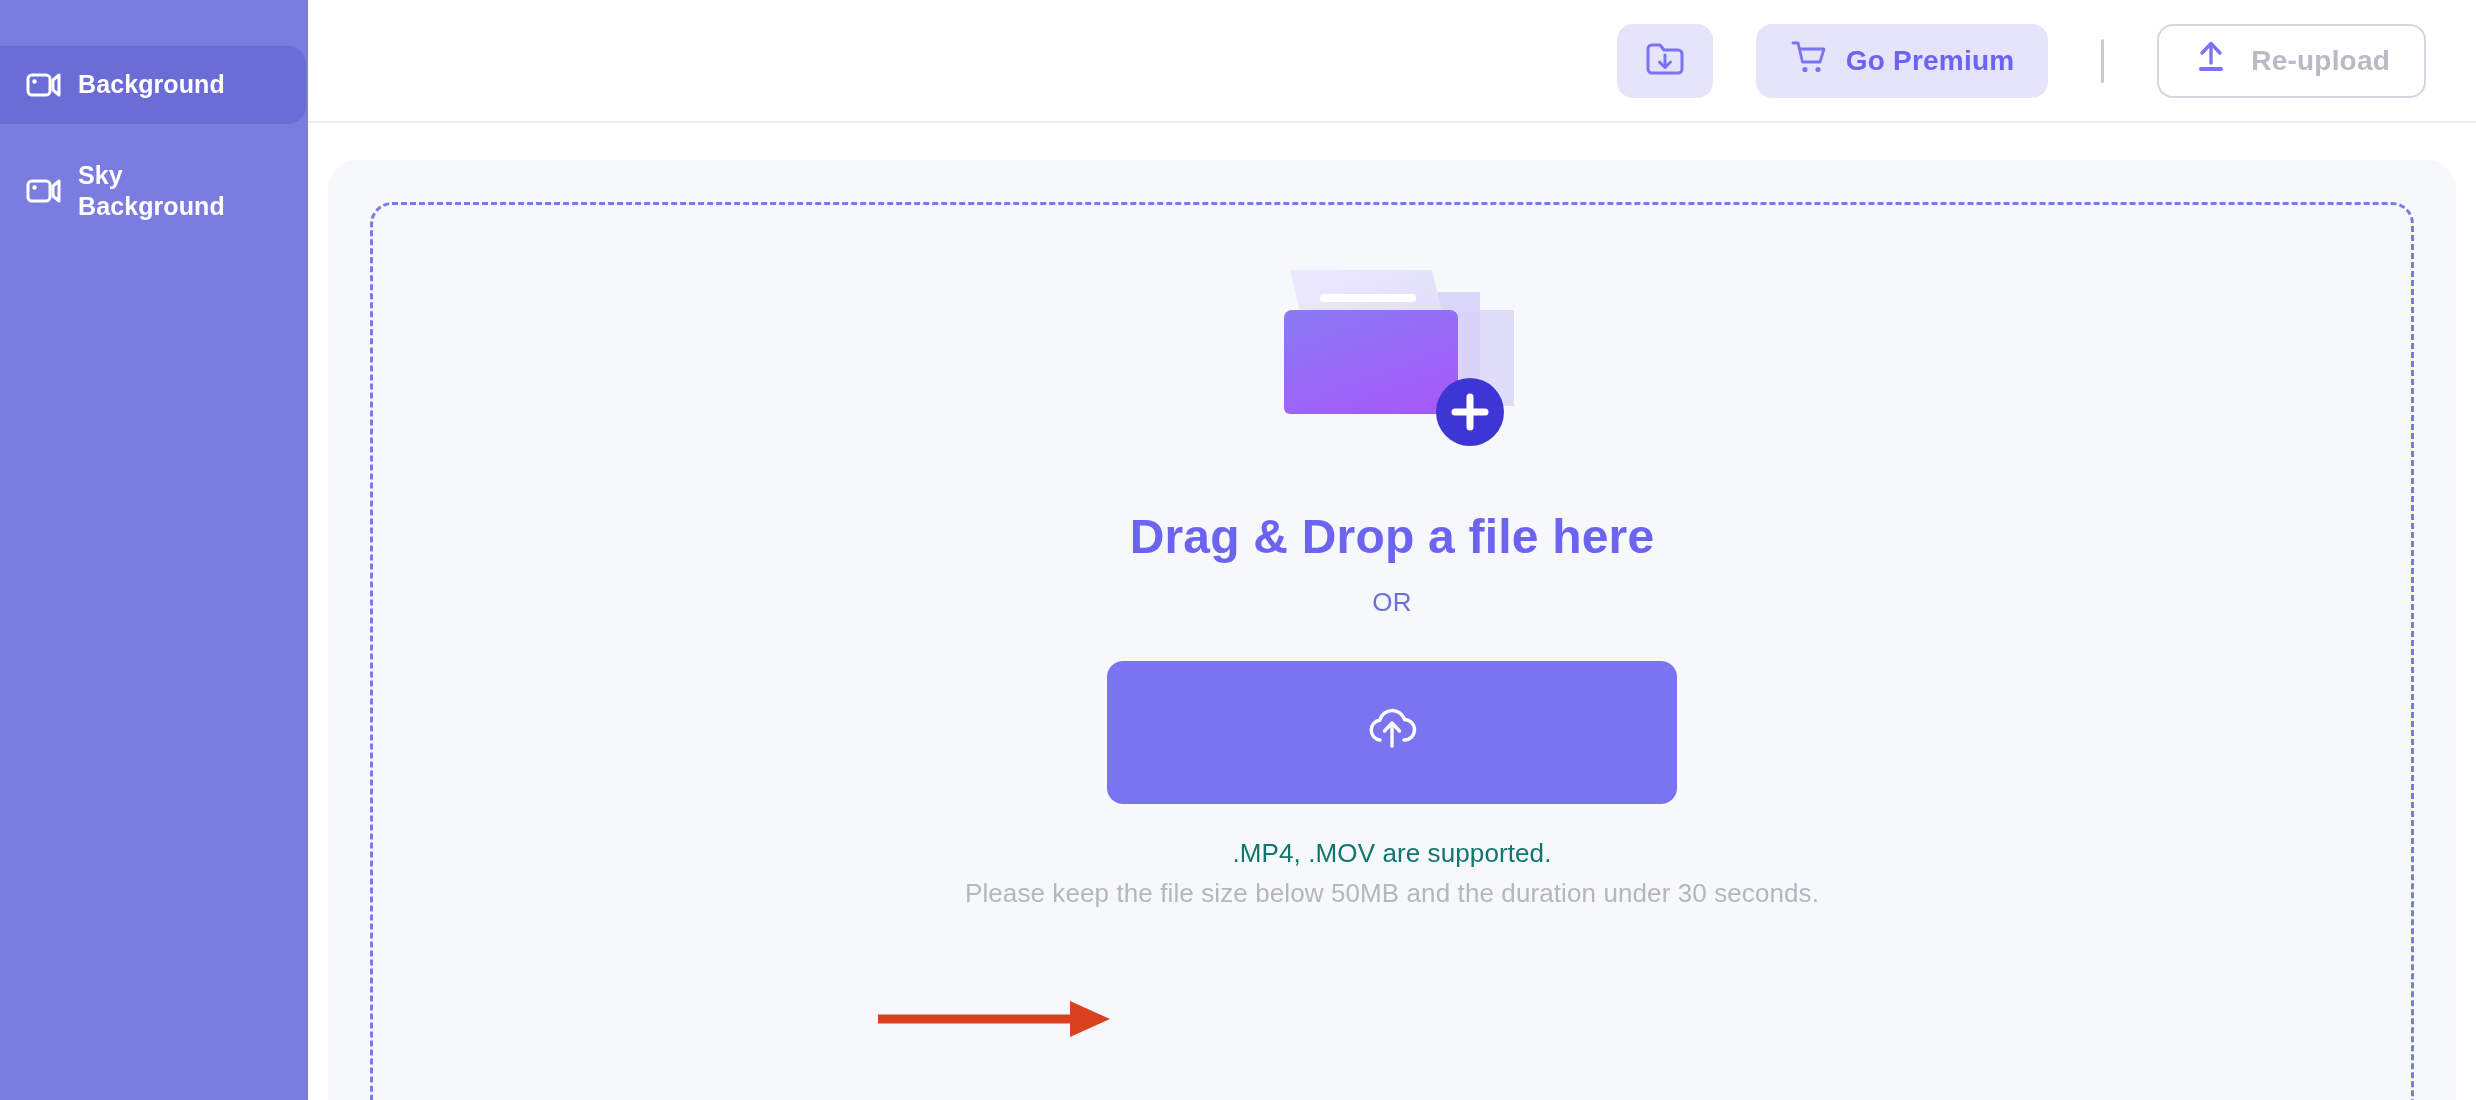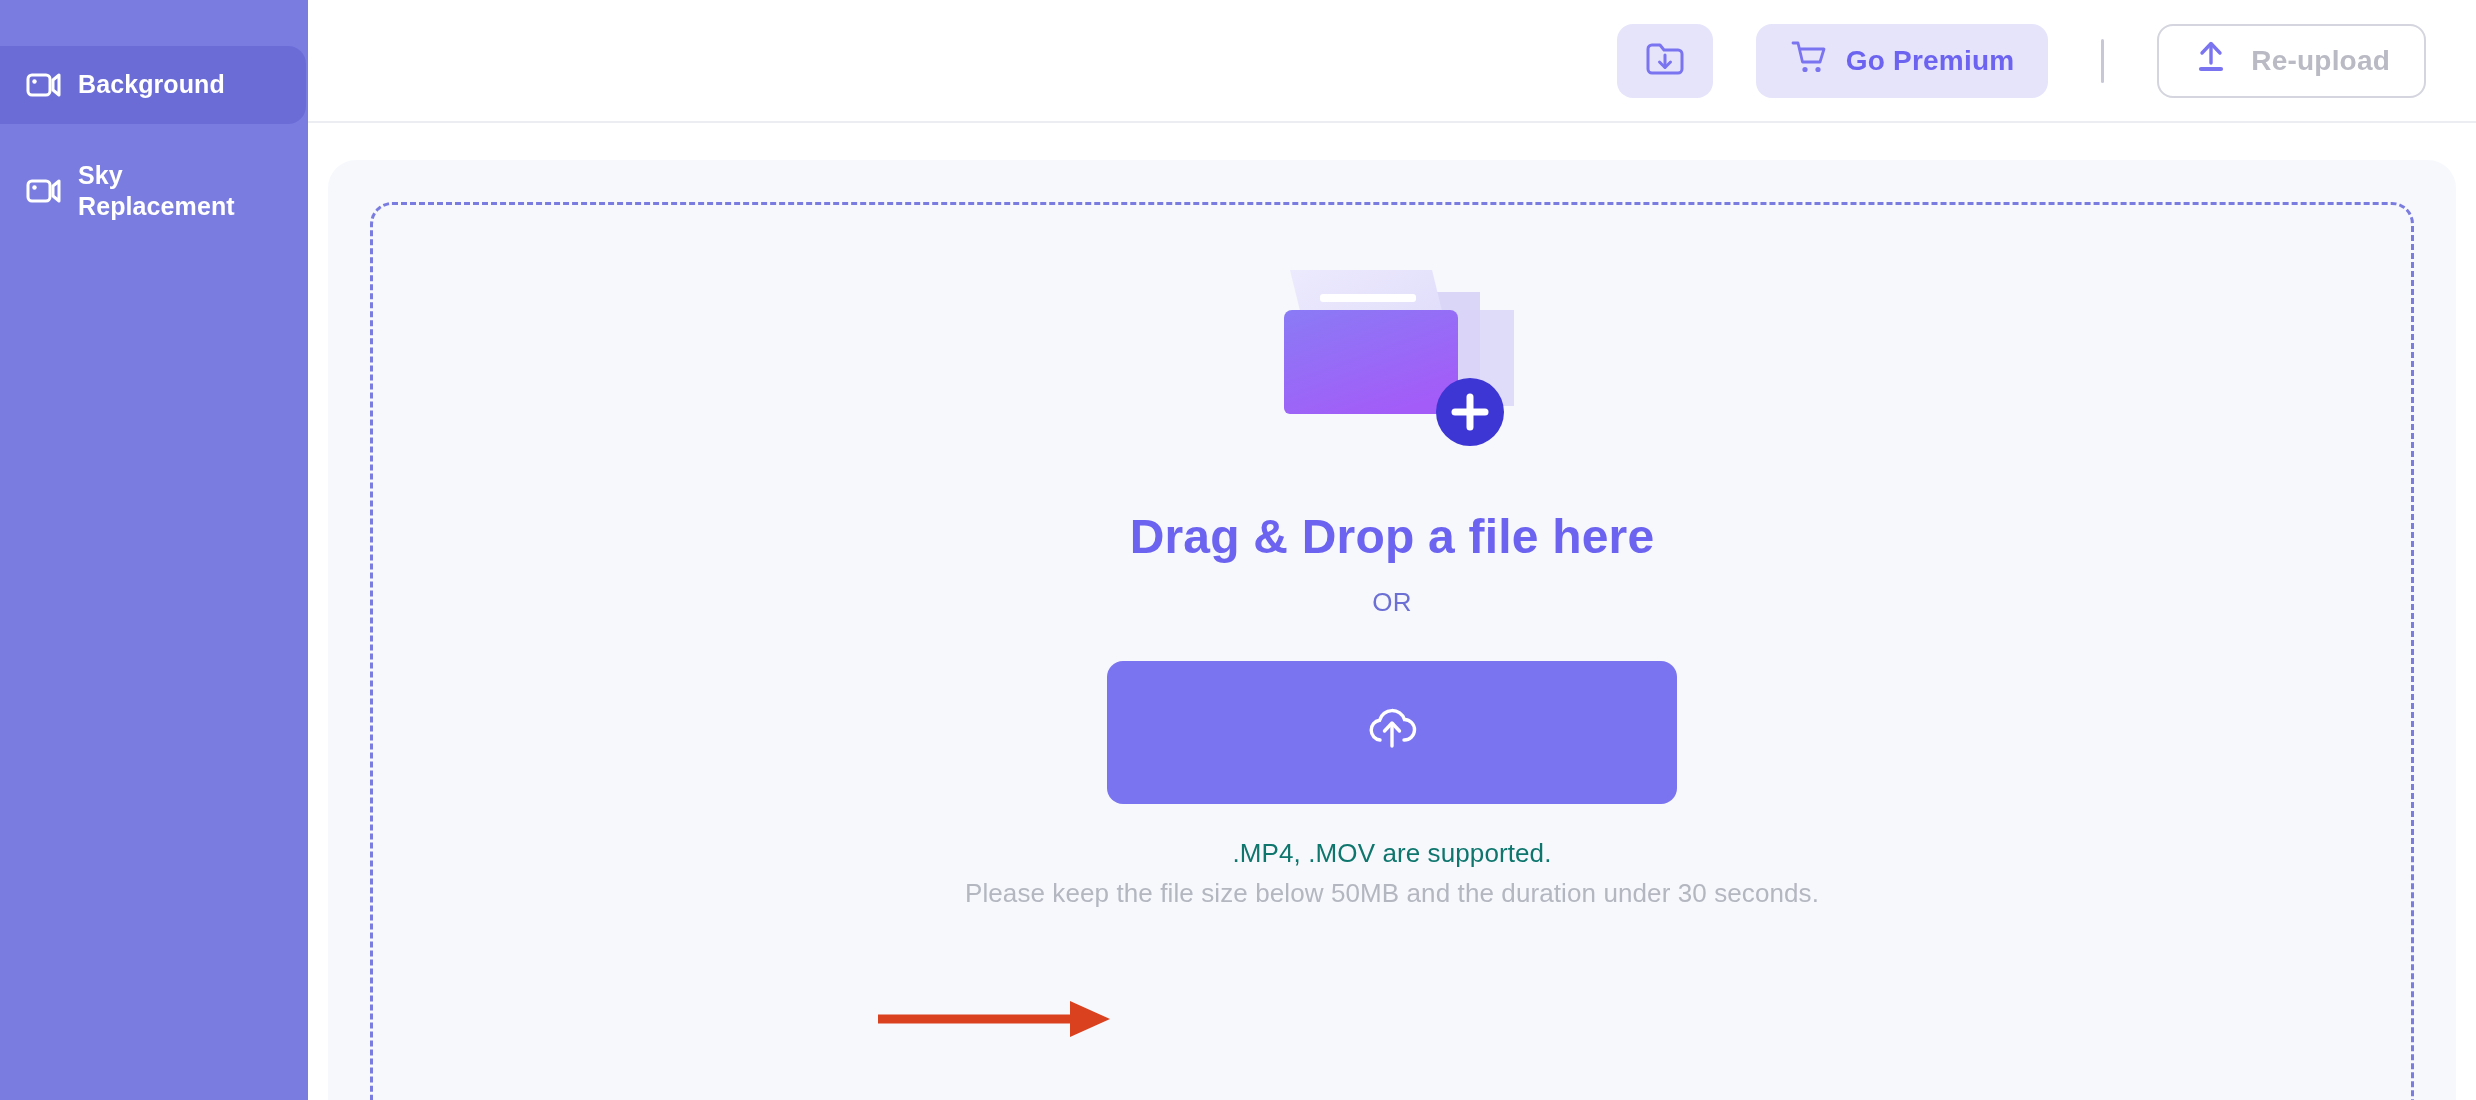--- a/index.html
+++ b/index.html
@@ -299,21 +299,21 @@
 
       <div class="nav-item">
         <span class="nav-icon">
           <svg width="36" height="26" viewBox="0 0 36 26" aria-hidden="true">
             <rect x="2" y="3" width="22" height="20" rx="4" fill="none" stroke="#ffffff" stroke-width="3"></rect>
             <circle cx="8.5" cy="9.5" r="2.2" fill="#ffffff"></circle>
             <path d="M27 8 L33 3 L33 23 L27 18 Z" fill="none" stroke="#ffffff" stroke-width="3" stroke-linejoin="round"></path>
           </svg>
         </span>
         <span class="nav-label">Sky
-Replacement</span>
+Background</span>
       </div>
 
     </nav>
   </aside>
 
   <section class="main">
 
     <header class="topbar">
 
       <button class="tb-icon-btn">

